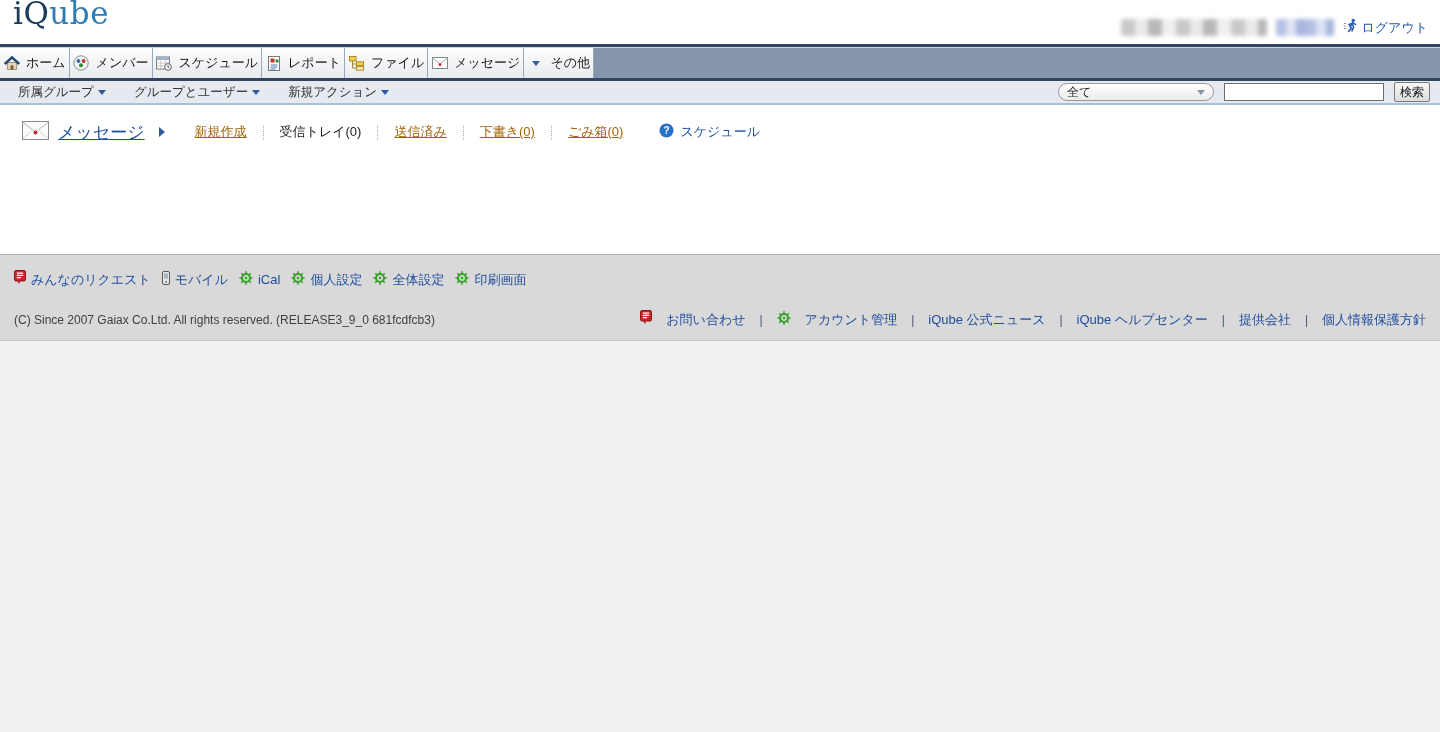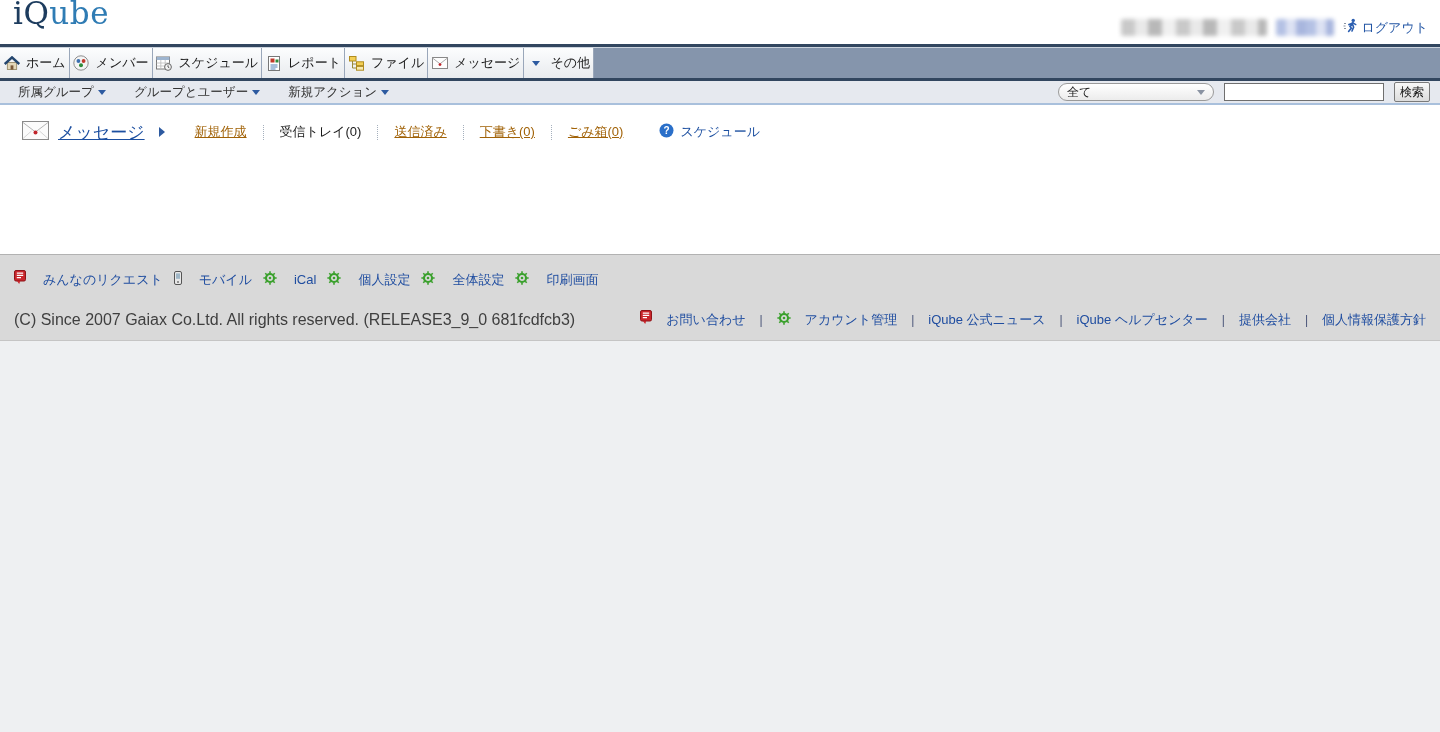--- a/index.html
+++ b/index.html
@@ -74,24 +74,24 @@
   .hint-wrap { display: flex; align-items: center; gap: 6px; margin-left: 20px; cursor: pointer; }
   .hint-label { color: #1c4fa0; font-size: 13px; }
 
   .inbox-box { margin: 6px 16px 0; background: #fff; border: 1px solid #c9c9c9; }
   .inbox-head { margin: 0 12px; padding: 13px 2px 9px; font-size: 12.5px; color: #333; border-bottom: 1px dotted #9b9b9b; }
   .inbox-body { padding: 13px 14px 24px; font-size: 12.5px; color: #333; }
 
   
   .footer { background: #d9d9d9; border-top: 1px solid #b2b2b2; border-bottom: 1px solid #c5c5c5; padding: 15px 14px 14px; height: 87px; }
   .quick-links { display: flex; align-items: center; }
-  .q-item { display: flex; align-items: center; gap: 17px; margin-right: 11px; cursor: pointer; }
+  .q-item { display: flex; align-items: center; gap: 5px; margin-right: 11px; cursor: pointer; }
   .q-label { color: #1f4da0; font-size: 13px; }
   .footer-row2 { margin-top: 21px; display: flex; align-items: center; }
-  .copyright { color: #3f3f3f; font-size: 16px; }
+  .copyright { color: #3f3f3f; font-size: 12px; }
   .bottom-links { margin-left: auto; display: flex; align-items: center; }
   .b-item { display: flex; align-items: center; gap: 14px; cursor: pointer; }
   .b-label { color: #1f4da0; font-size: 13px; white-space: nowrap; }
   .pipe { color: #4a5578; font-size: 12px; margin: 0 14px; }
 
   .bottom-space { height: 390px; background: #eef0f2; }
 </style>
 </head>
 <body>
 

